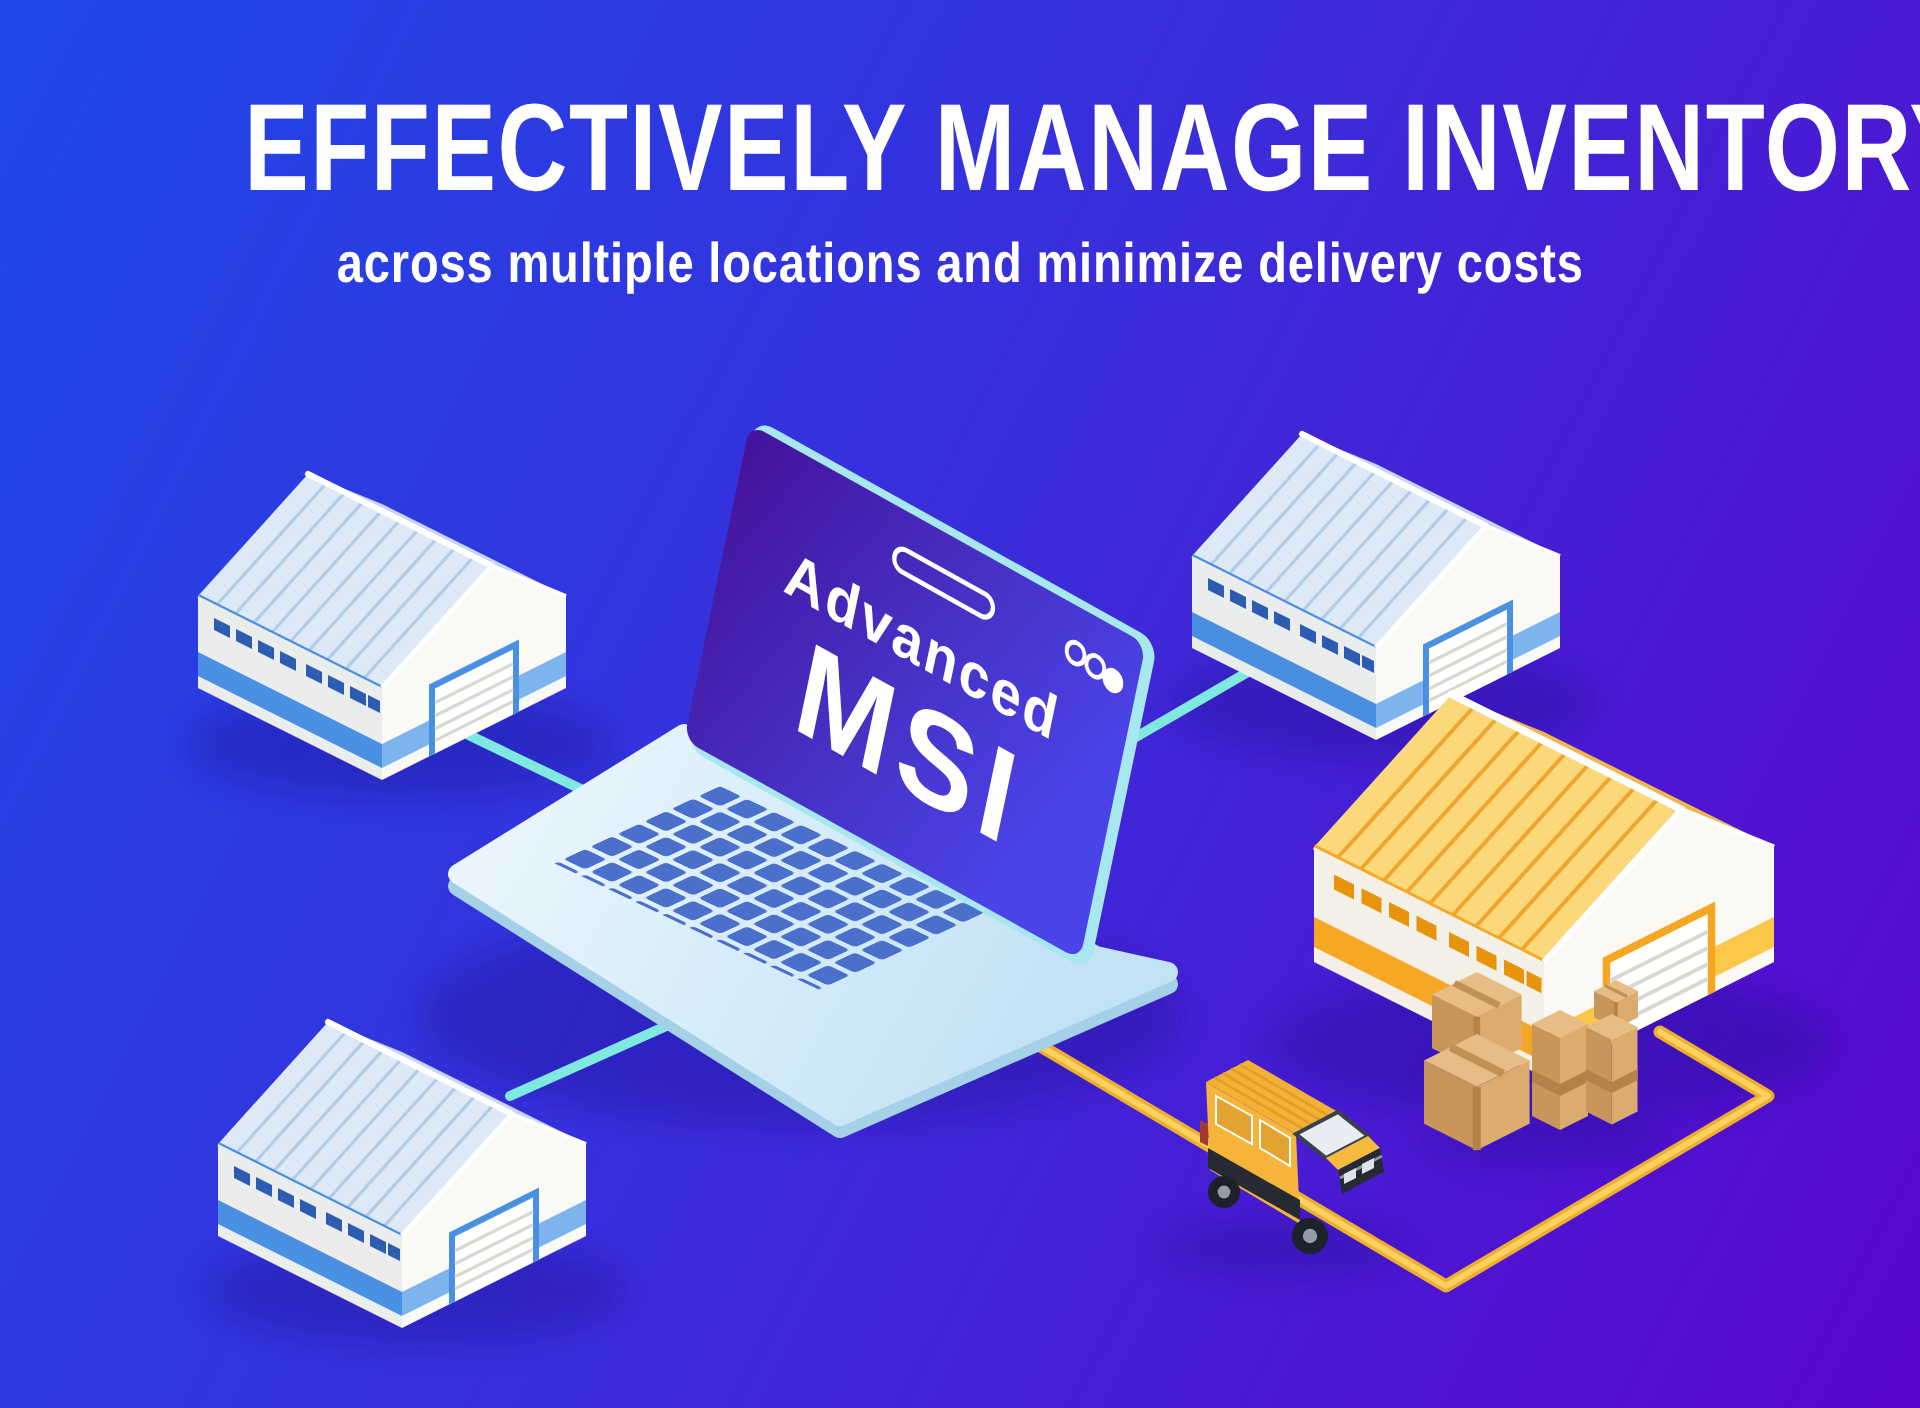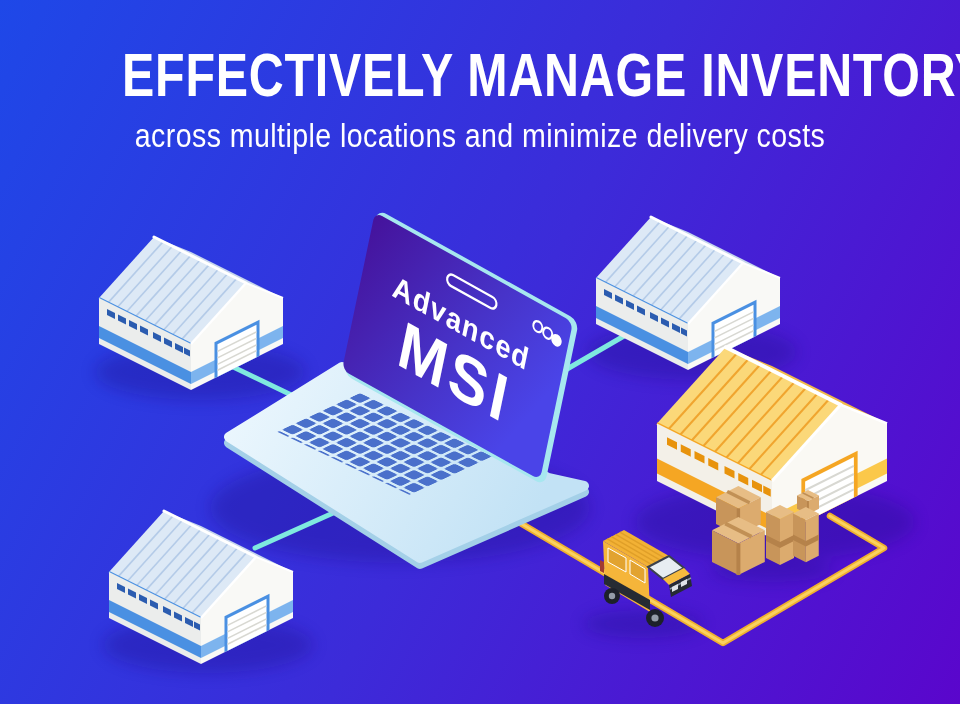--- a/index.html
+++ b/index.html
@@ -4,21 +4,21 @@
 <style>
   html,body{margin:0;padding:0;}
   body{
     width:960px;height:704px;overflow:hidden;position:relative;
     background:linear-gradient(117deg,#1e48e8 0%,#3c2bd9 52%,#5a06cc 100%);
     font-family:"Liberation Sans",sans-serif;
   }
   header{position:absolute;top:44px;left:0;right:0;text-align:center;color:#fff;z-index:2;}
   h1{margin:0;font-size:62px;font-weight:700;letter-spacing:1px;line-height:1.0;}
   h1 .condense{display:inline-block;transform:scaleX(.78);transform-origin:center;white-space:nowrap;}
-  .subtitle{margin:10px 0 0 0;font-size:34px;font-weight:400;letter-spacing:.5px;}
+  .subtitle{margin:10px 0 0 0;font-size:28px;font-weight:700;letter-spacing:.5px;}
   .subtitle .condense2{display:inline-block;transform:scaleX(.84);transform-origin:center;white-space:nowrap;}
   #scene{position:absolute;top:0;left:0;z-index:1;}
   svg text{font-family:"Liberation Sans",sans-serif;}
   .wh-blue{--roof:#dde9f6;--roofDark:#c6d6ec;--roofStripe:#b4cbe8;--wallL:#ebedec;--wallR:#f9f9f6;
            --stripe:#4a90e2;--stripeLight:#7db4ee;--win:#2b5cb0;}
   .wh-yellow{--roof:#fbd879;--roofDark:#f0b84a;--roofStripe:#f0a52f;--wallL:#f3f0e8;--wallR:#faf9f4;
            --stripe:#f5a623;--stripeLight:#fbc84a;--win:#e8930c;}
 </style>
 </head>
 <body>

